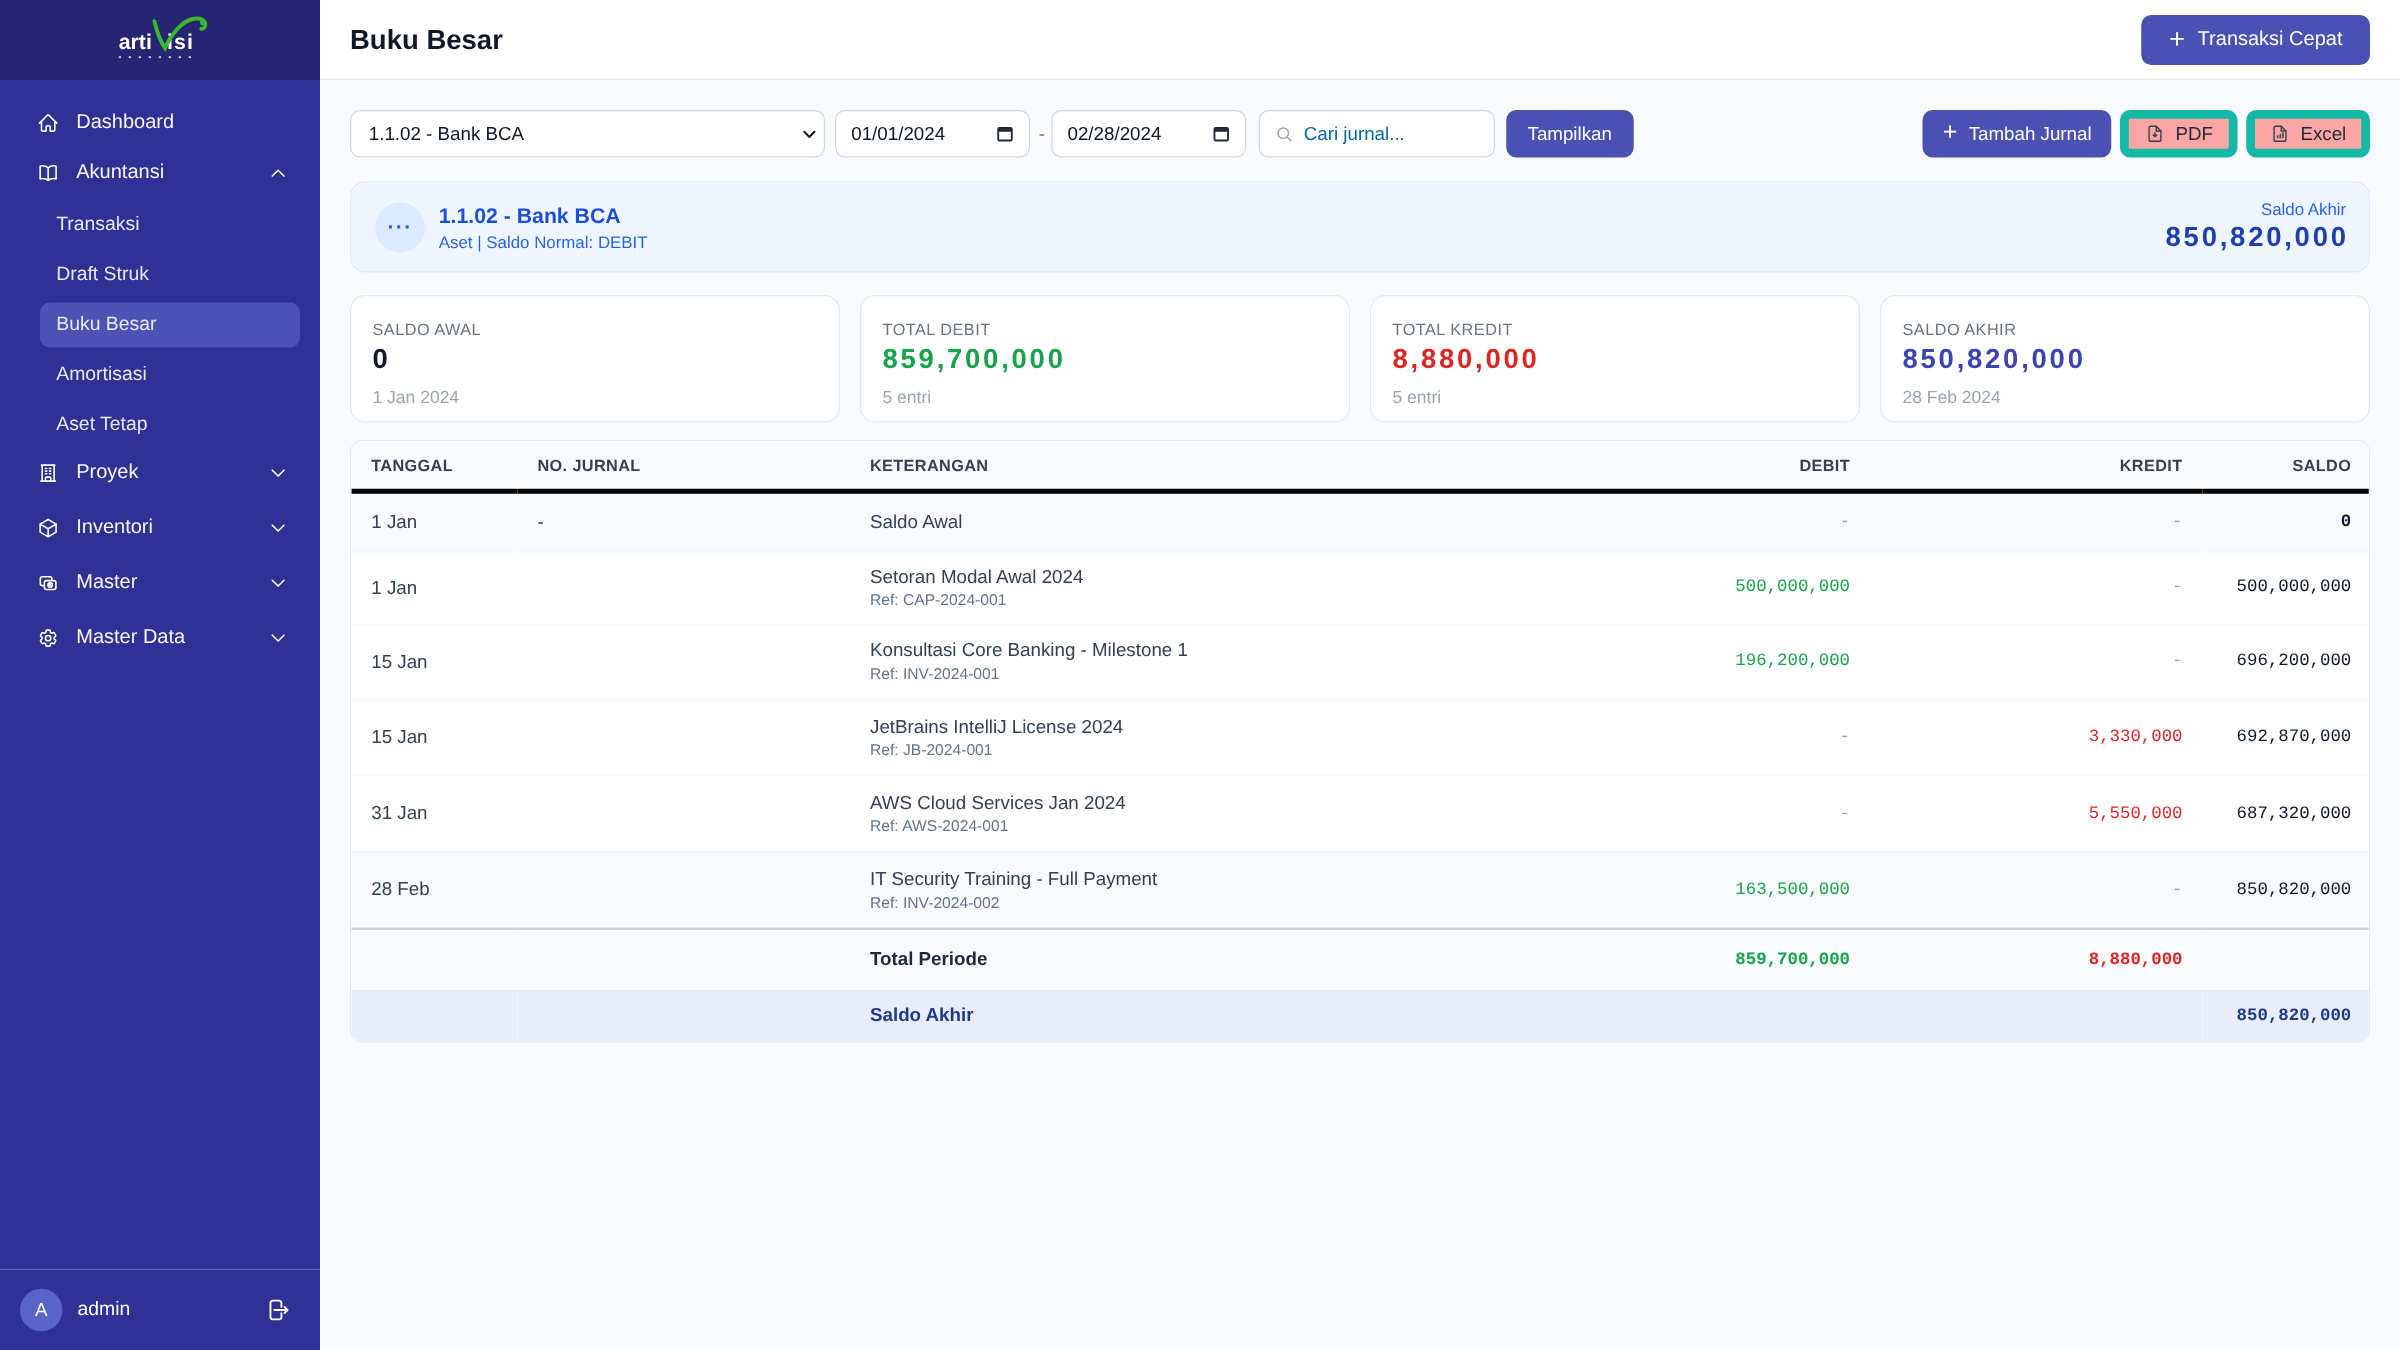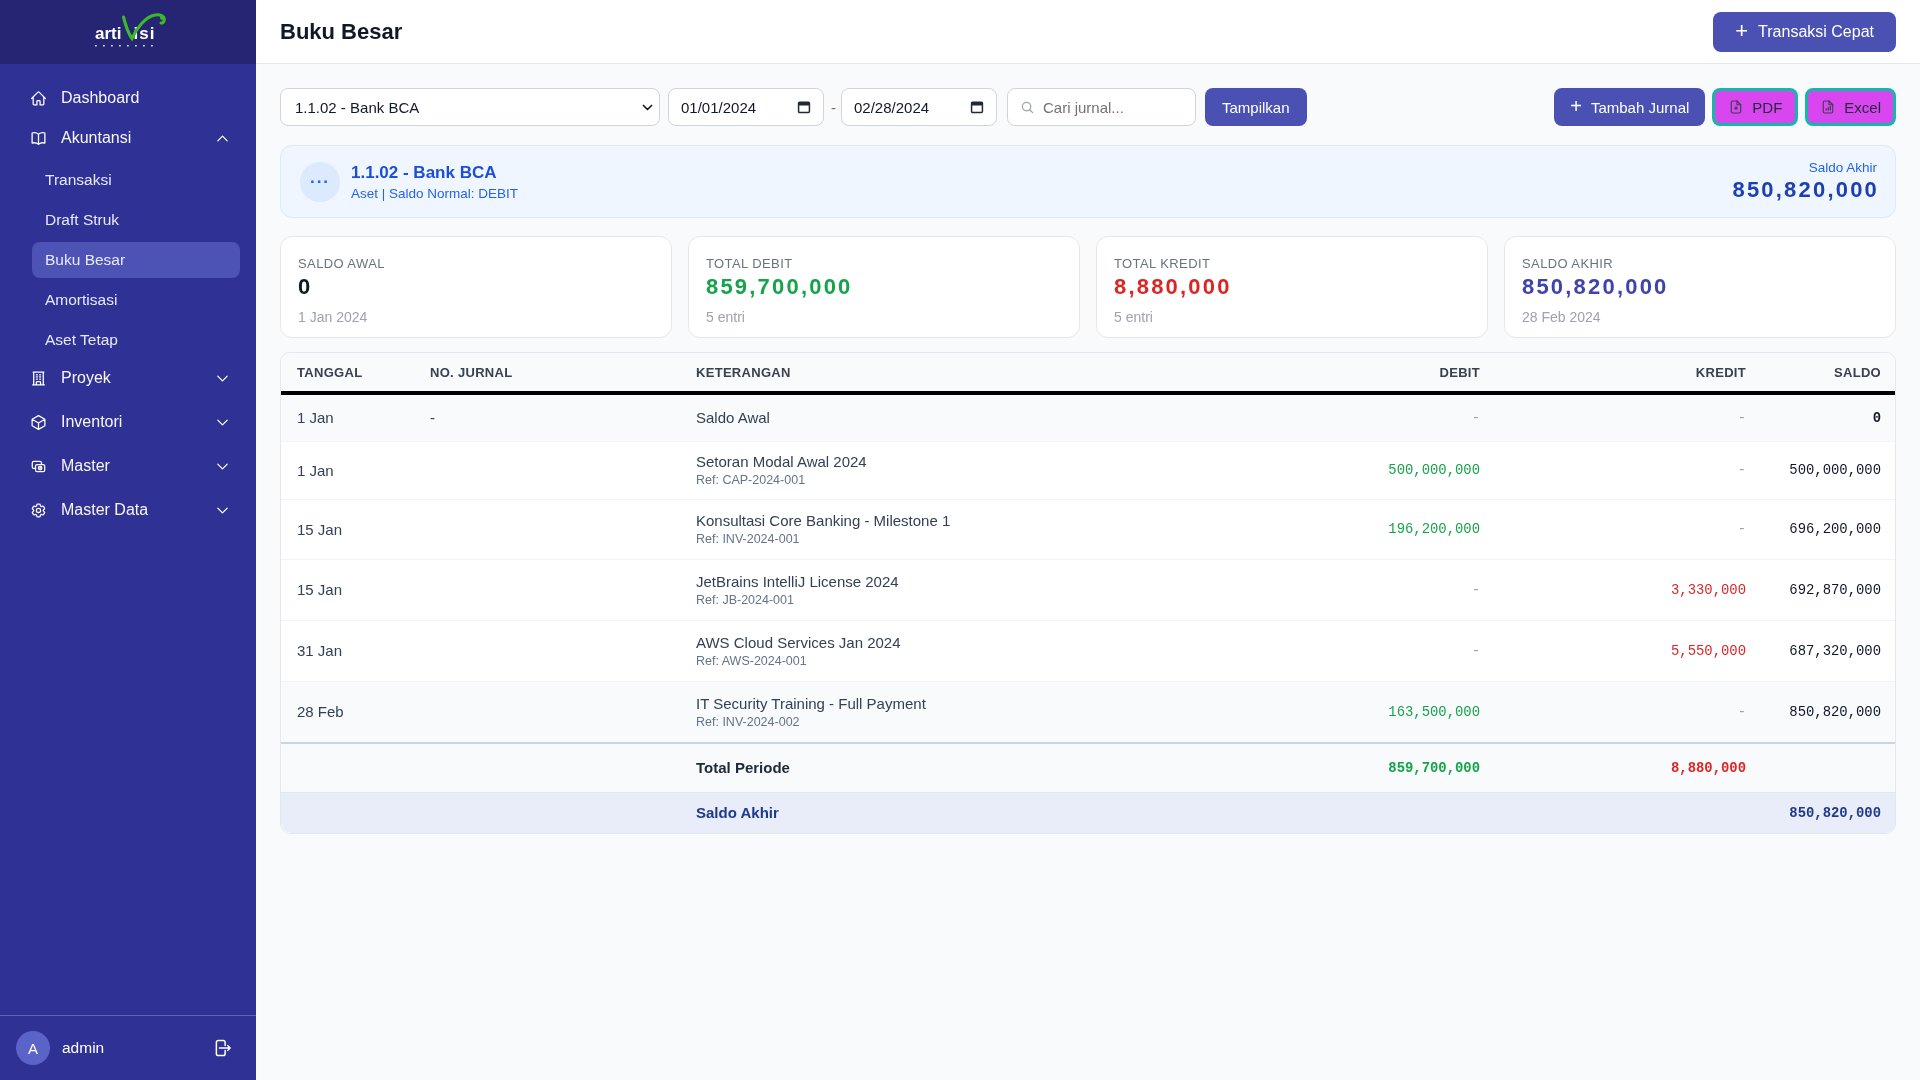--- a/index.html
+++ b/index.html
@@ -25,27 +25,27 @@
 .topbar h1 { font-size:22px; font-weight:bold; color:#111827; }
 .btn-primary { background:#4a51b2; color:#fff; border:none; border-radius:8px; font-size:15px; font-family:"Liberation Sans", sans-serif; display:inline-flex; align-items:center; justify-content:center; }
 .btn-tc { height:40px; padding:0 22px; font-size:16px; }
 .btn-tc .plus { font-size:22px; font-weight:400; margin-right:10px; margin-top:-2px; }
 .content { padding:24px; }
 .filter-row { display:flex; align-items:center; height:38px; margin-bottom:19px; }
 .ctl { background:#fff; border:1px solid #d1d5db; border-radius:8px; height:38px; display:flex; align-items:center; font-size:15px; color:#111827; }
 .sel { width:380px; padding:0 5px 0 14px; justify-content:space-between; }
 .date { width:156px; padding:0 12px; justify-content:space-between; margin-left:8px; }
 .dash { color:#6b7280; margin:0 5px 0 7px; font-size:15px; }
-.search { width:189px; padding:0 12px; margin-right:9px; color:#737373; }
+.search { width:189px; padding:0 12px; margin-right:9px; color:#0369a1; }
 .search svg { margin-right:8px; }
 .btn-tampilkan { height:38px; padding:0 17px; }
 .spacer { flex:1; }
 .btn-tj { height:38px; padding:0 16px; }
 .btn-tj .plus { font-size:20px; font-weight:400; margin-right:9px; margin-top:-2px; }
-.btn-white { background:#d946ef; border:3px solid #14b8a6; border-radius:8px; height:38px; display:inline-flex; align-items:center; padding:0 13px; font-size:15px; color:#1f2937; margin-left:7px; }
+.btn-white { background:#fca5a5; border:7px solid #14b8a6; border-radius:8px; height:38px; display:inline-flex; align-items:center; padding:0 13px; font-size:15px; color:#1f2937; margin-left:7px; }
 .btn-white svg { margin-right:8px; }
 .info-card { background:#eff6ff; border:1px solid #dbeafe; border-radius:12px; height:73px; display:flex; align-items:center; padding:0 18px 0 19px; margin-bottom:18px; }
 .info-circ { width:40px; height:40px; border-radius:50%; background:#dbeafe; color:#2563eb; display:flex; align-items:center; justify-content:center; font-size:17px; font-weight:bold; letter-spacing:1px; }
 .info-tt { margin-left:11px; }
 .info-tt .t1 { font-size:17px; font-weight:bold; color:#1d4ed8; }
 .info-tt .t2 { font-size:13.5px; color:#2563eb; margin-top:3px; }
 .info-right { margin-left:auto; text-align:right; }
 .info-right .r1 { font-size:13.5px; color:#2563eb; }
 .info-right .r2 { font-size:22px; font-weight:bold; color:#1e3faf; margin-top:2px; letter-spacing:2.2px; margin-right:-2px; }
 .cards { display:flex; gap:16px; margin-bottom:14px; }

